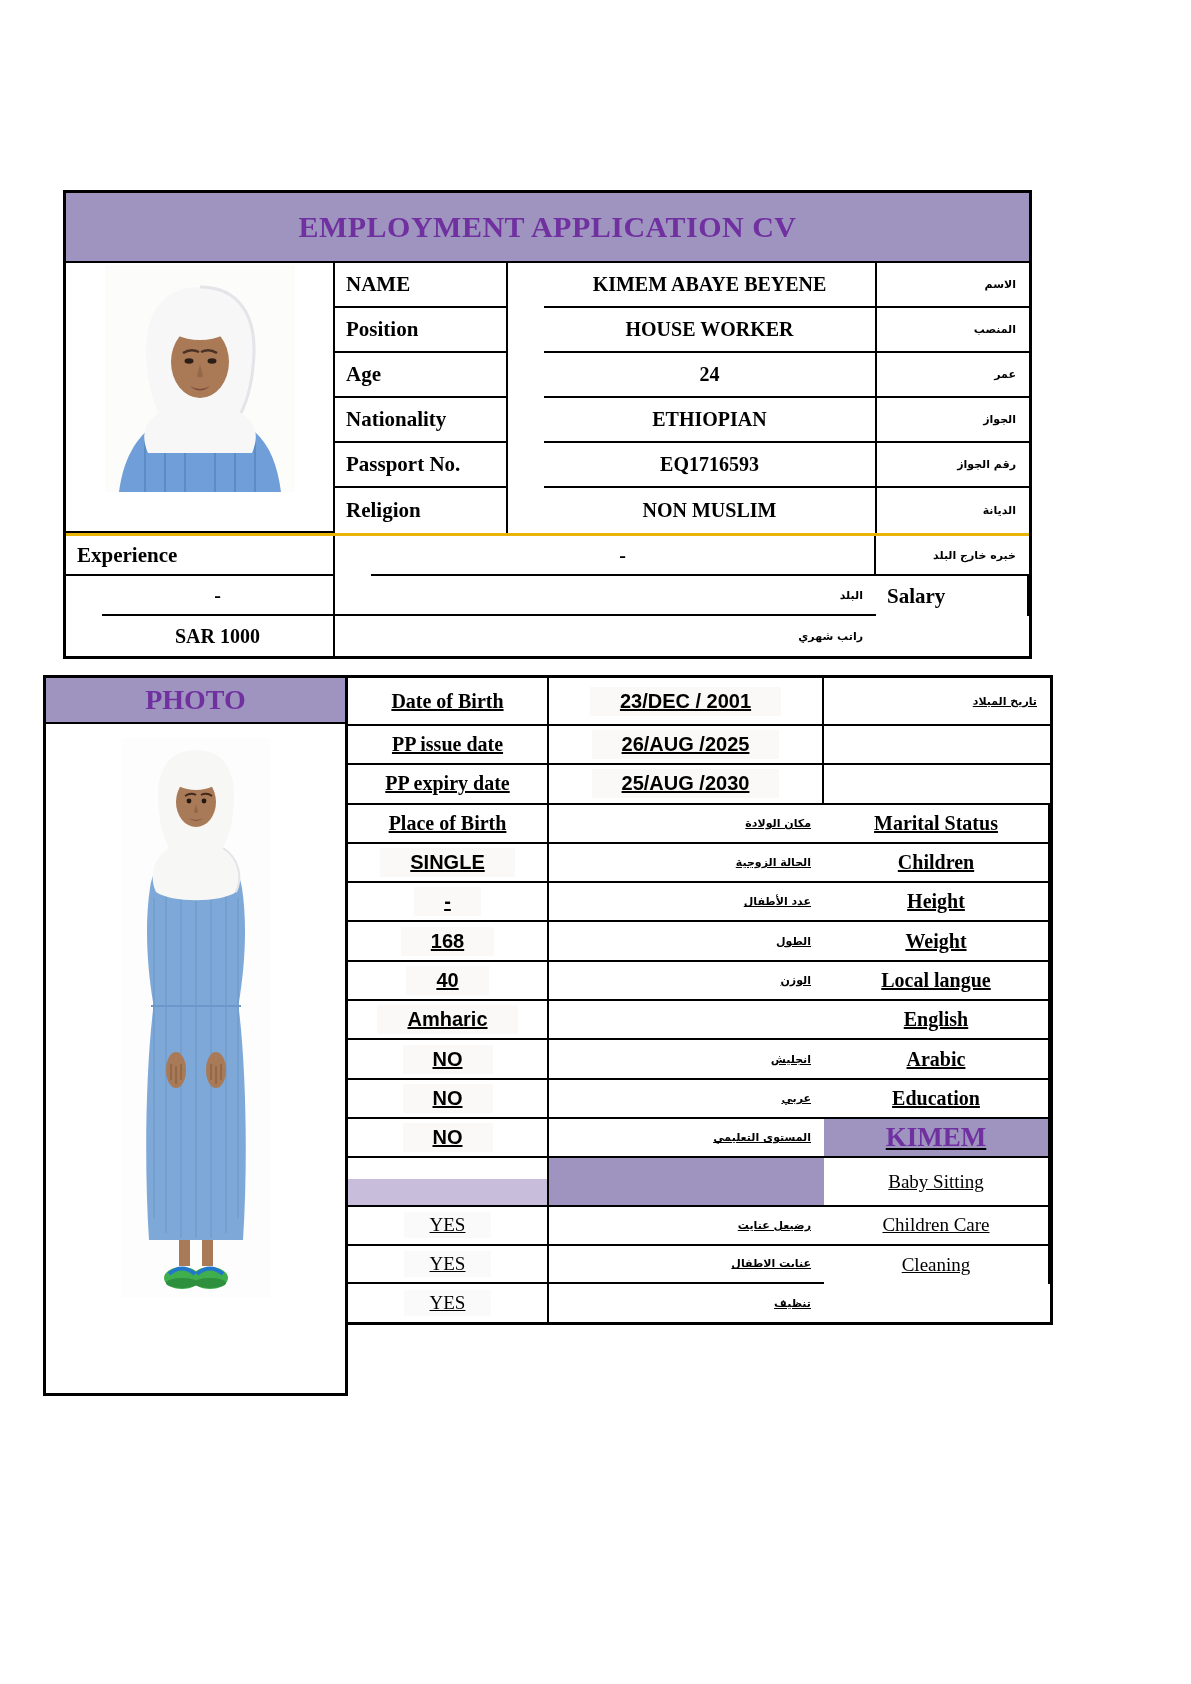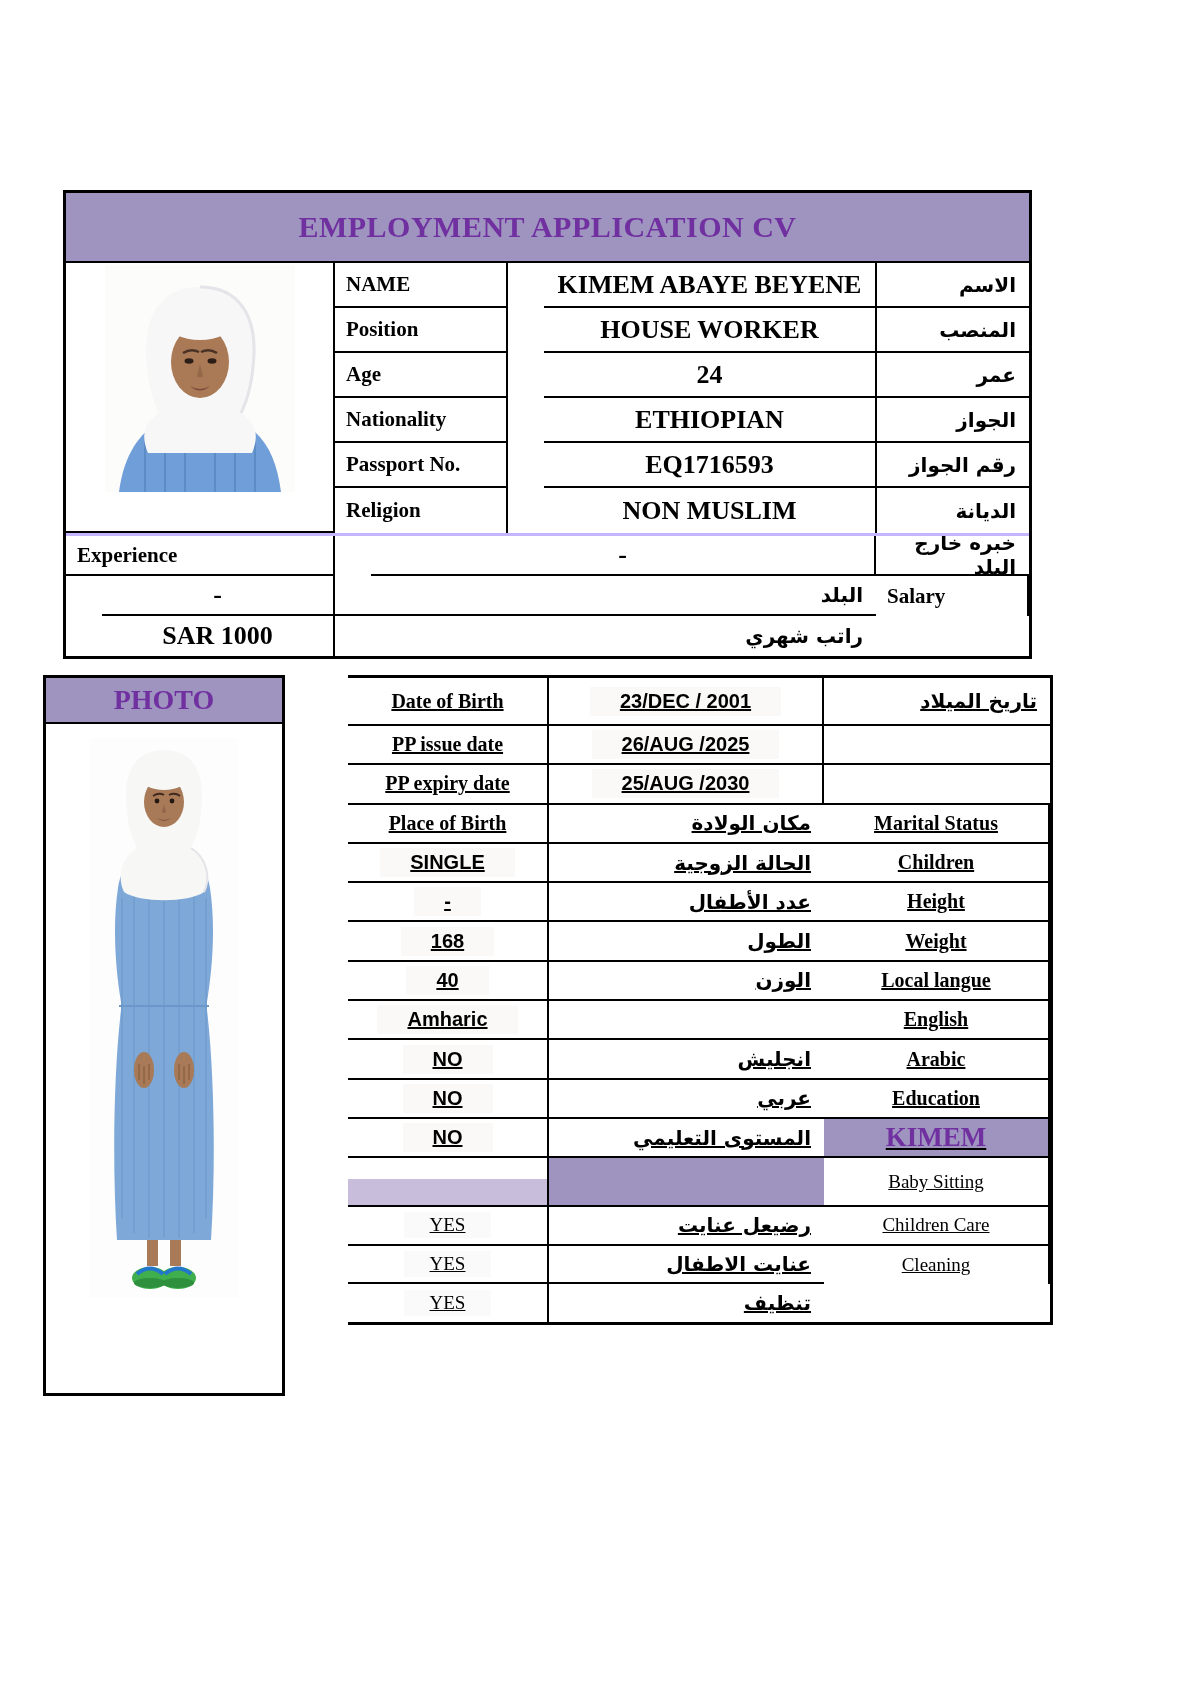--- a/index.html
+++ b/index.html
@@ -13,26 +13,26 @@
   .c.nr{border-right:none;}
   .c.nb{border-bottom:none;}
 
   
   .t1{left:63px;top:190px;width:969px;border:3px solid #000;background:#fff;}
   .t1-title{height:70px;background:#9f94c0;border-bottom:2px solid #000;display:flex;align-items:center;justify-content:center;
             font-weight:bold;font-size:30px;letter-spacing:.5px;color:#7030a0;}
   .g1{display:grid;grid-template-columns:269px 173px 369px auto;grid-auto-rows:45px;}
   .g1 .photo{grid-row:1/7;justify-content:center;align-items:flex-start;padding-top:2px;}
   .lab1{padding-left:11px;font-weight:bold;font-size:21px;}
-  .val1{justify-content:center;font-weight:bold;font-size:26px;margin-left:36px;}
-  .ar{direction:rtl;padding-right:13px;font-family:"DejaVu Sans",sans-serif;font-weight:bold;font-size:20px;justify-content:flex-start;}
-  .g2{display:grid;grid-template-columns:269px 541px auto;grid-auto-rows:40px;border-top:3px solid #c4b5fd;}
+  .val1{justify-content:center;font-weight:bold;font-size:20px;margin-left:36px;}
+  .ar{direction:rtl;padding-right:13px;font-family:"DejaVu Sans",sans-serif;font-weight:bold;font-size:11px;justify-content:flex-start;}
+  .g2{display:grid;grid-template-columns:269px 541px auto;grid-auto-rows:40px;border-top:3px solid #eab308;}
 
   
-  .t2l{left:43px;top:675px;width:242px;height:721px;border:3px solid #000;background:#fff;}
+  .t2l{left:43px;top:675px;width:305px;height:721px;border:3px solid #000;background:#fff;}
   .t2-band{height:46px;background:#9f94c0;border-bottom:2px solid #000;display:flex;align-items:center;justify-content:center;
            font-weight:bold;font-size:28px;color:#7030a0;}
   .t2-photoarea{display:flex;justify-content:center;padding-top:14px;}
   .t2r{left:348px;top:675px;width:705px;border:3px solid #000;border-left:none;background:#fff;}
   .g3{display:grid;grid-template-columns:201px 275px auto;
       grid-template-rows:48px repeat(11,39.3px) 49px repeat(3,38.4px);text-decoration:underline;}
   .lab2{justify-content:center;font-weight:bold;font-size:20px;text-align:center;}
   .val2{justify-content:center;font-family:"Liberation Sans",sans-serif;font-weight:bold;font-size:20px;}
   .val2 span{background:#faf9f8;padding:3px 30px;white-space:nowrap;}
   .skl-lab{background:#9f94c0;justify-content:center;font-weight:bold;font-size:27px;color:#7030a0;}

